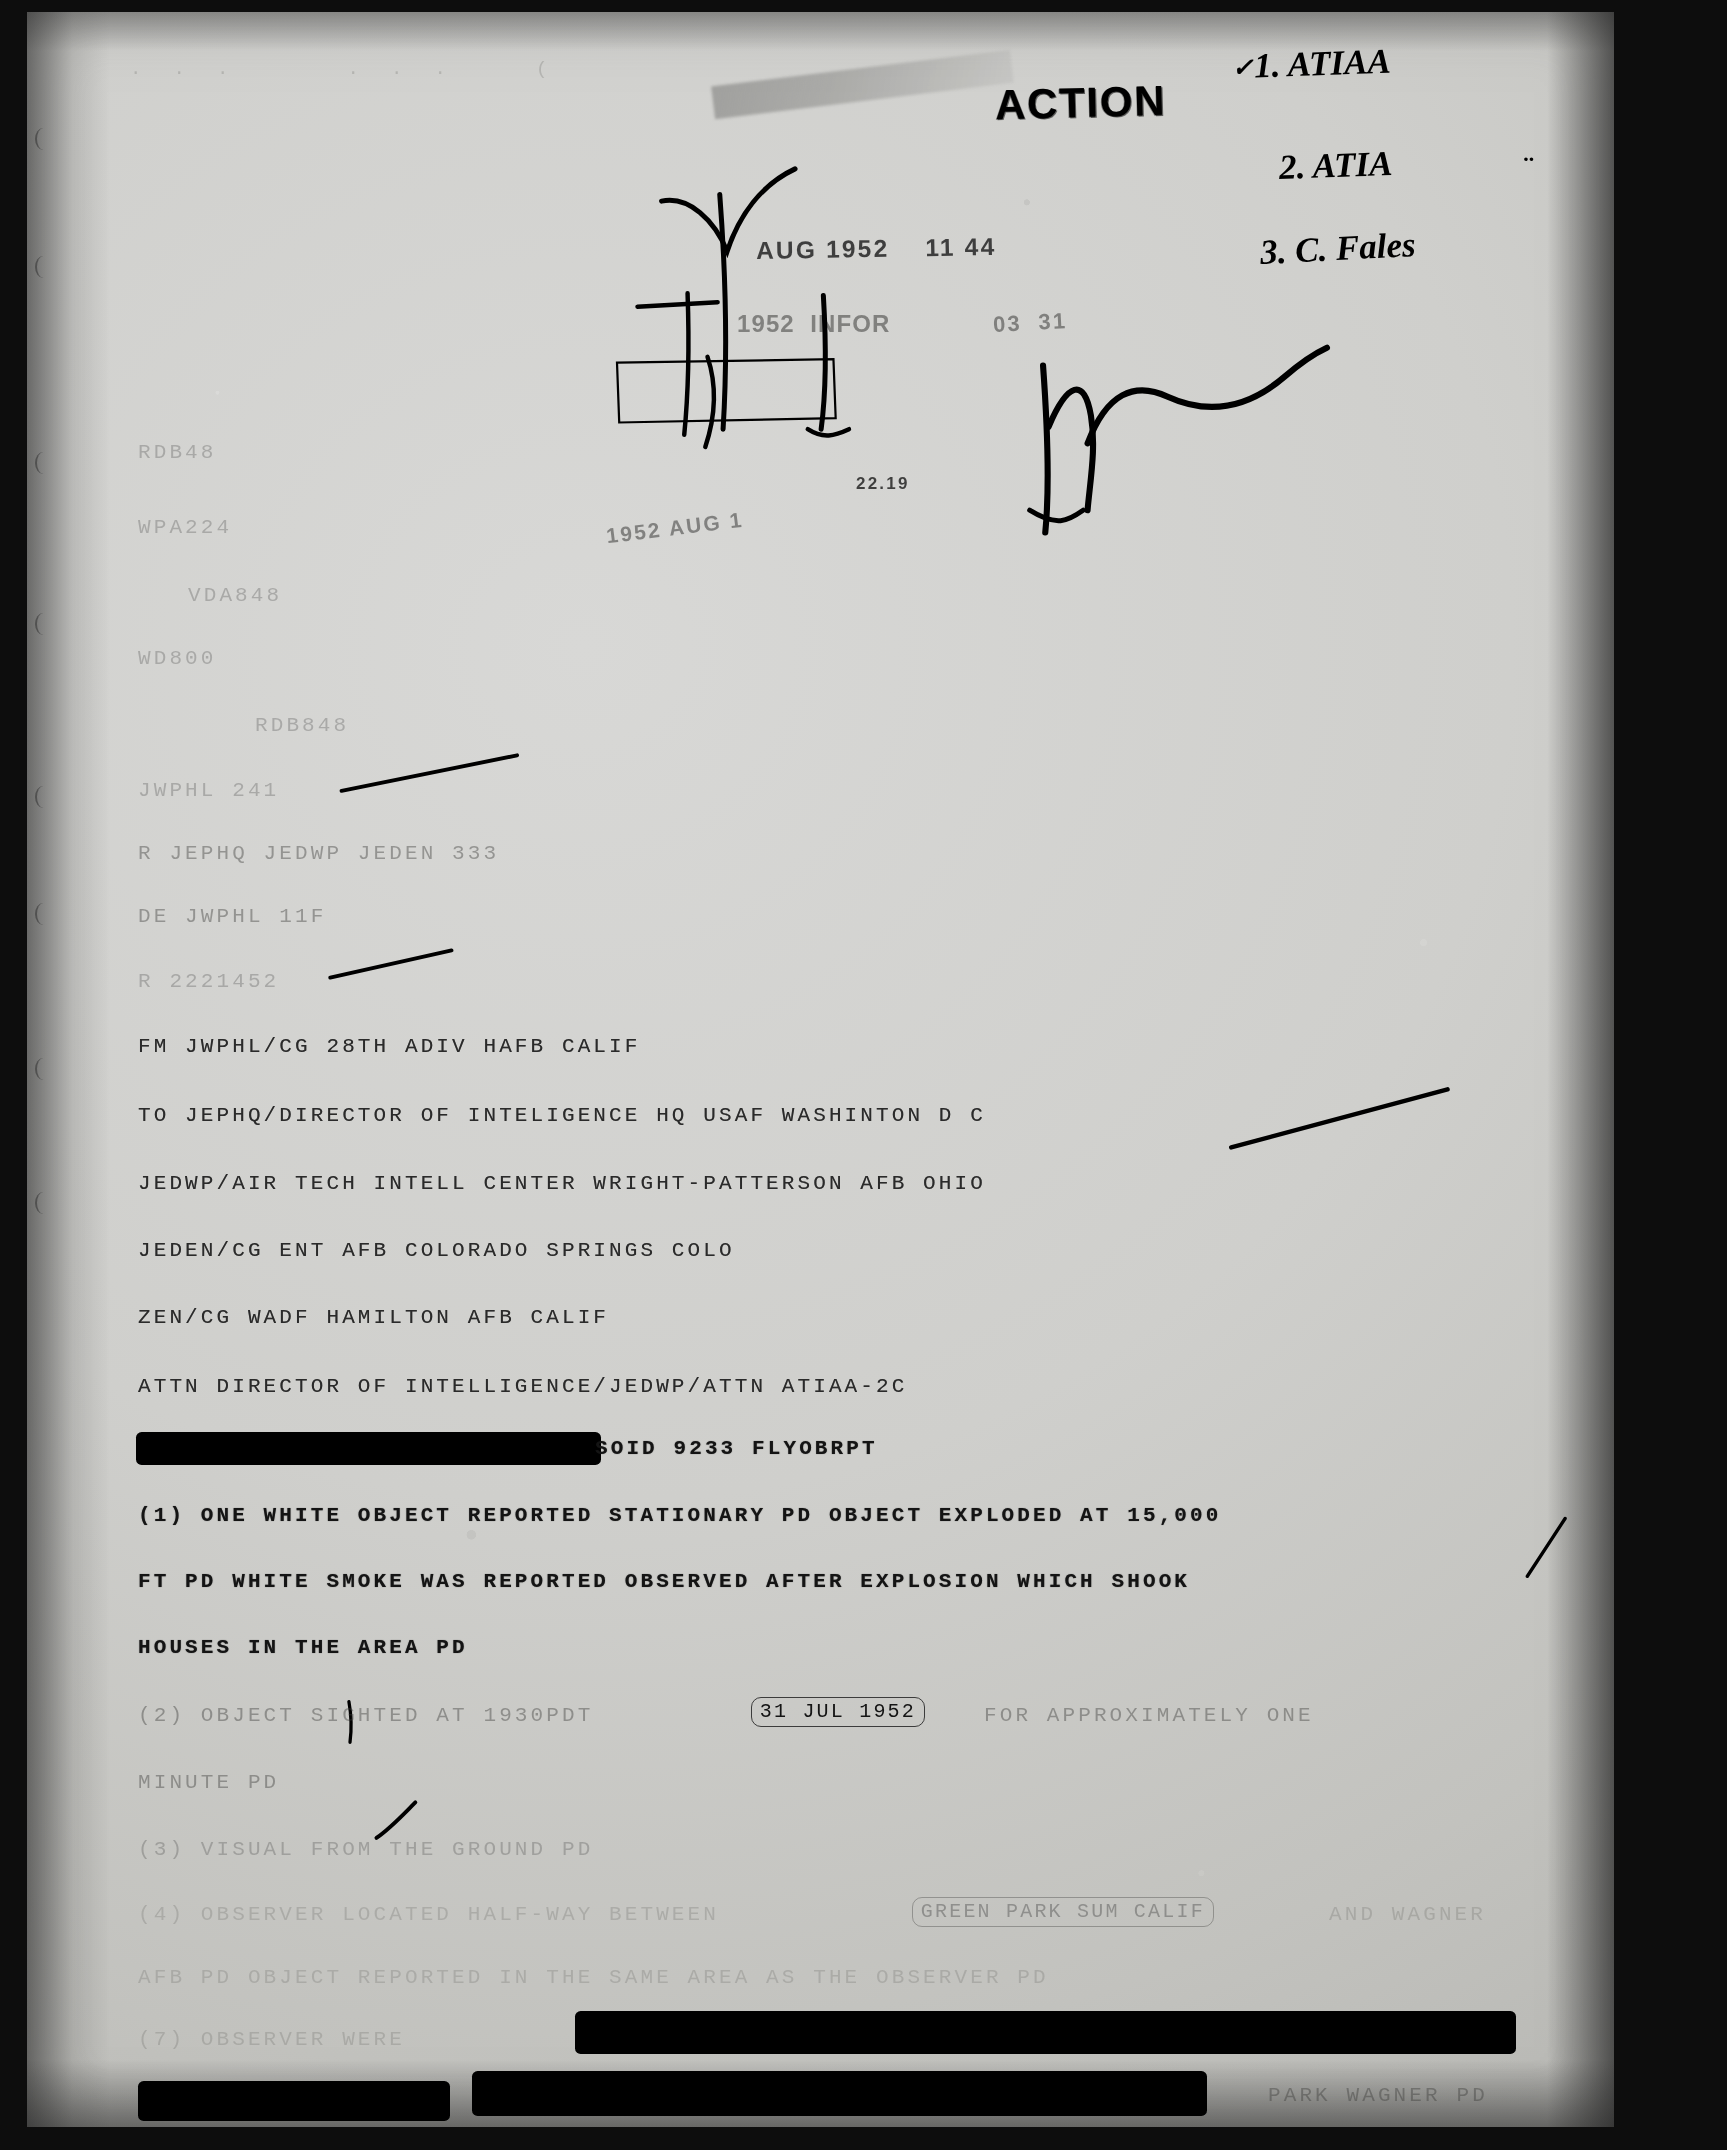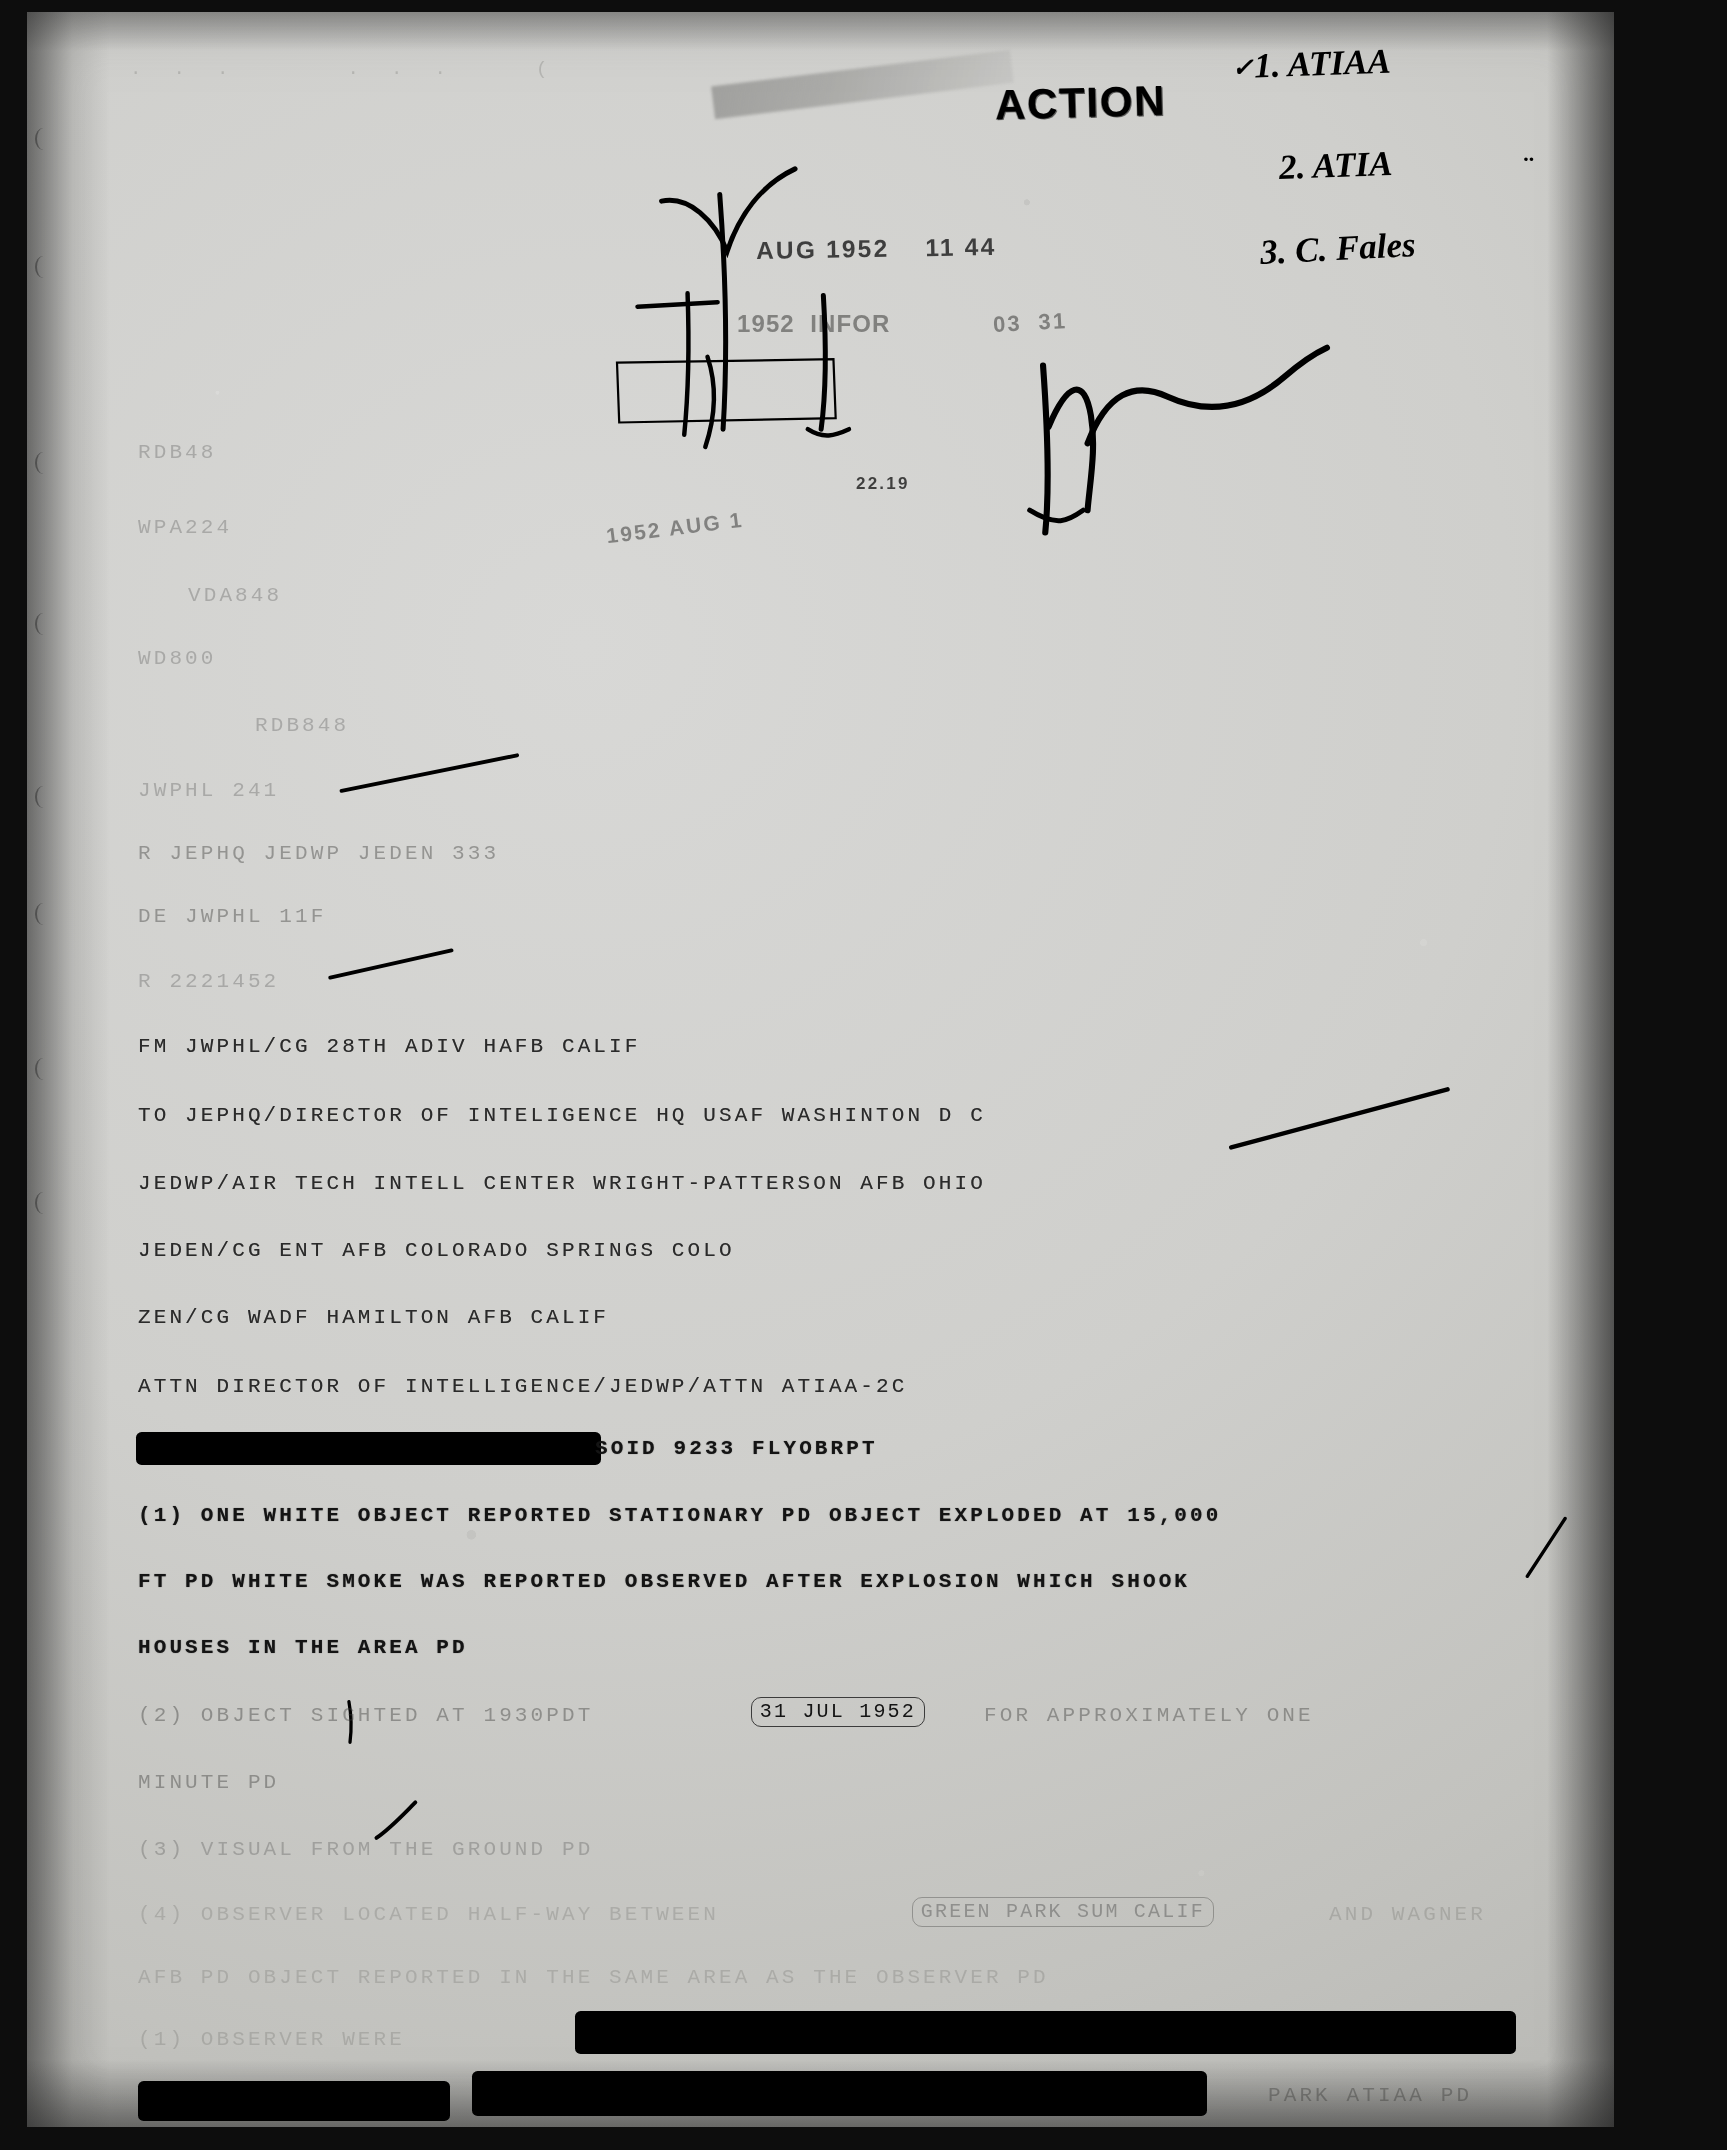--- a/index.html
+++ b/index.html
@@ -278,22 +278,22 @@
     <div class="tt faint" style="left:957px; top:1692px;">FOR APPROXIMATELY ONE</div>
     <div class="tt faint" style="left:111px; top:1759px;">MINUTE PD</div>
 
     <div class="tt vfaint" style="left:111px; top:1826px;">(3) VISUAL FROM THE GROUND PD</div>
 
     <div class="tt ghost" style="left:111px; top:1891px;">(4) OBSERVER LOCATED HALF-WAY BETWEEN</div>
     <div class="boxed faintbox" style="left:885px; top:1885px;">GREEN PARK SUM CALIF</div>
     <div class="tt ghost" style="left:1302px; top:1891px;">AND WAGNER</div>
     <div class="tt ghost" style="left:111px; top:1954px;">AFB PD OBJECT REPORTED IN THE SAME AREA AS THE OBSERVER PD</div>
 
-    <div class="tt ghost" style="left:111px; top:2016px;">(1) OBSERVER WERE</div>
+    <div class="tt ghost" style="left:111px; top:2016px;">(7) OBSERVER WERE</div>
     <div class="redact r2" style="left:548px; top:1999px; width:941px; height:43px;"></div>
 
     <div class="redact r2" style="left:111px; top:2069px; width:312px; height:40px;"></div>
     <div class="redact r2" style="left:445px; top:2059px; width:735px; height:45px;"></div>
-    <div class="tt faint" style="left:1241px; top:2072px;">PARK ATIAA PD</div>
+    <div class="tt faint" style="left:1241px; top:2072px;">PARK WAGNER PD</div>
 
   </div>
 </div>
 
 
 </body></html>

